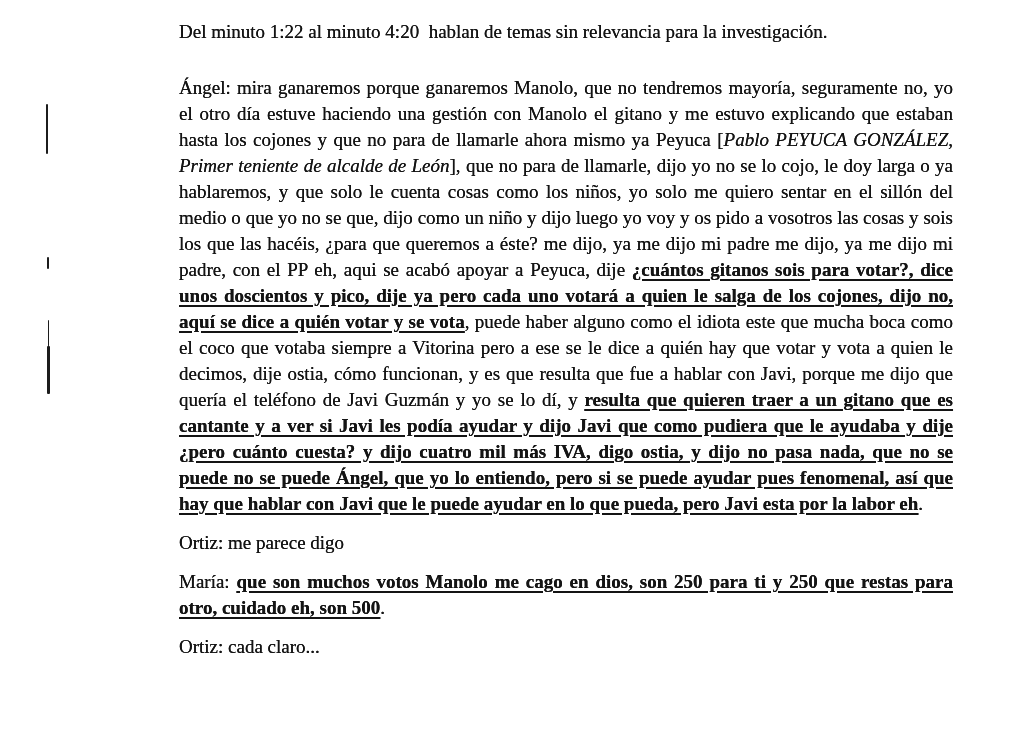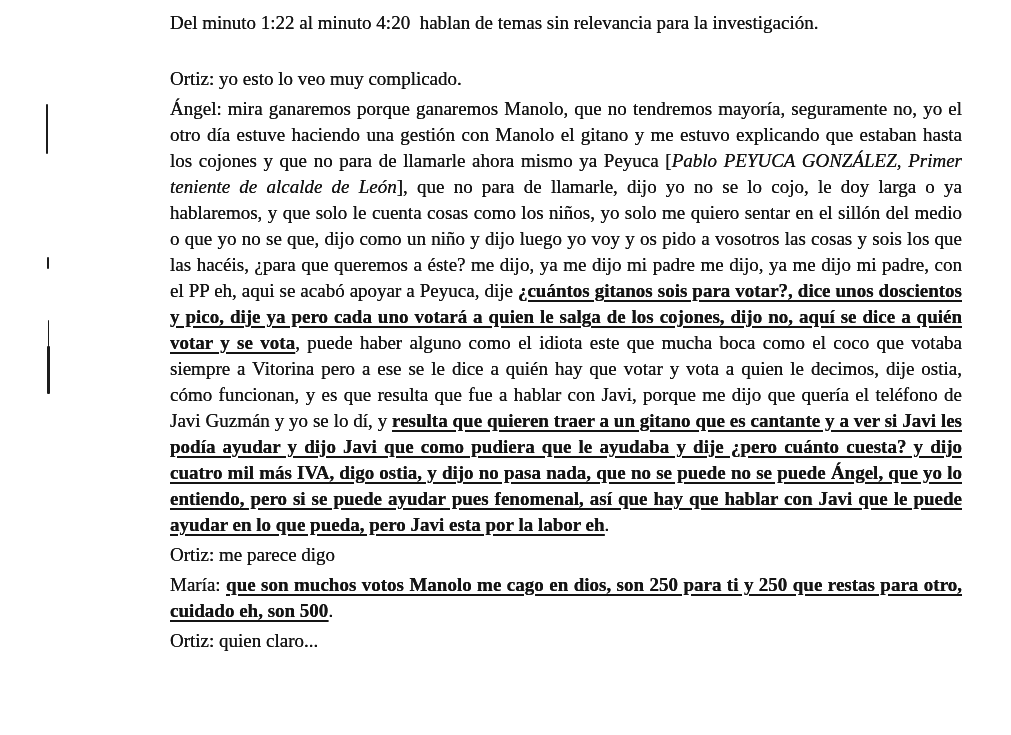--- a/index.html
+++ b/index.html
@@ -19,21 +19,21 @@
     left: 166px;
     top: 6px;
     width: 800px;
     font-size: 19px;
     line-height: 26px;
     color: #141414;
     text-align: justify;
     text-shadow: 0 0 0.5px #141414;
   }
   .para {
-    margin: 4px;
+    margin: 13px;
   }
   .intro {
     margin-bottom: 30px;
   }
   .bu {
     font-weight: bold;
     text-decoration: underline;
     text-decoration-thickness: 2px;
     text-underline-offset: 3px;
   }
@@ -56,23 +56,22 @@
 <div class="mark mark1"></div>
 <div class="mark mark2"></div>
 <div class="mark mark3a"></div>
 <div class="mark mark3b"></div>
 
 <div class="content">
 
   <p class="para intro"><span>Del minuto 1:22 al minuto 4:20&nbsp; hablan de temas sin relevancia para la investigación.</span></p>
 
 
-  <p class="para"><span>Ortiz: yo esto lo veo muy complicado.</span></p>
 
   <p class="para"><span>Ángel: mira ganaremos porque ganaremos Manolo, que no tendremos mayoría, seguramente no, yo el otro día estuve haciendo una gestión con Manolo el gitano y me estuvo explicando que estaban hasta los cojones y que no para de llamarle ahora mismo ya Peyuca [</span><em class="annot">Pablo PEYUCA GONZÁLEZ, Primer teniente de alcalde de León</em><span>], que no para de llamarle, dijo yo no se lo cojo, le doy larga o ya hablaremos, y que solo le cuenta cosas como los niños, yo solo me quiero sentar en el sillón del medio o que yo no se que, dijo como un niño y dijo luego yo voy y os pido a vosotros las cosas y sois los que las hacéis, ¿para que queremos a éste? me dijo, ya me dijo mi padre me dijo, ya me dijo mi padre, con el PP eh, aqui se acabó apoyar a Peyuca, dije </span><strong class="bu">¿cuántos gitanos sois para votar?, dice unos doscientos y pico, dije ya pero cada uno votará a quien le salga de los cojones, dijo no, aquí se dice a quién votar y se vota</strong><span>, puede haber alguno como el idiota este que mucha boca como el coco que votaba siempre a Vitorina pero a ese se le dice a quién hay que votar y vota a quien le decimos, dije ostia, cómo funcionan, y es que resulta que fue a hablar con Javi, porque me dijo que quería el teléfono de Javi Guzmán y yo se lo dí, y </span><strong class="bu">resulta que quieren traer a un gitano que es cantante y a ver si Javi les podía ayudar y dijo Javi que como pudiera que le ayudaba y dije ¿pero cuánto cuesta? y dijo cuatro mil más IVA, digo ostia, y dijo no pasa nada, que no se puede no se puede Ángel, que yo lo entiendo, pero si se puede ayudar pues fenomenal, así que hay que hablar con Javi que le puede ayudar en lo que pueda, pero Javi esta por la labor eh</strong><span>.</span></p>
 
   <p class="para"><span>Ortiz: me parece digo</span></p>
 
   <p class="para"><span>María: </span><strong class="bu">que son muchos votos Manolo me cago en dios, son 250 para ti y 250 que restas para otro, cuidado eh, son 500</strong><span>.</span></p>
 
-  <p class="para"><span>Ortiz: quien claro...</span></p>
+  <p class="para"><span>Ortiz: cada claro...</span></p>
 
 </div>
 
 </body></html>

